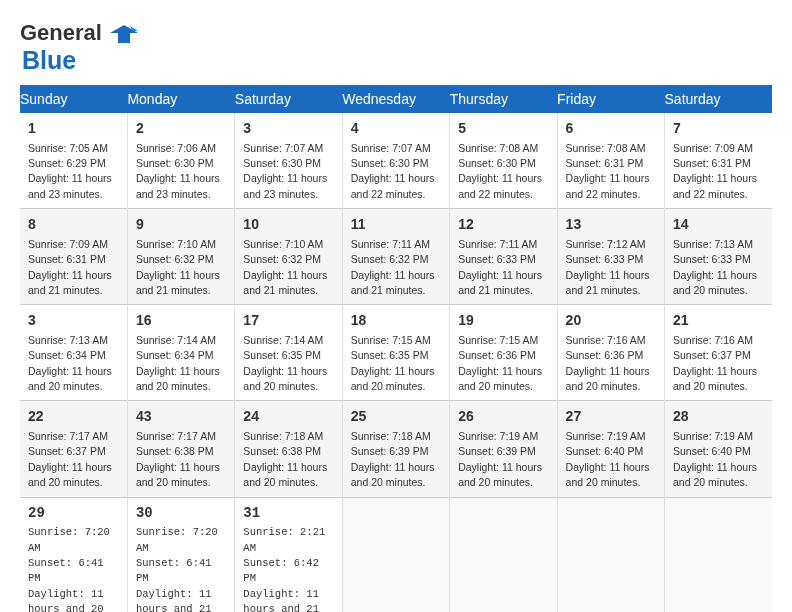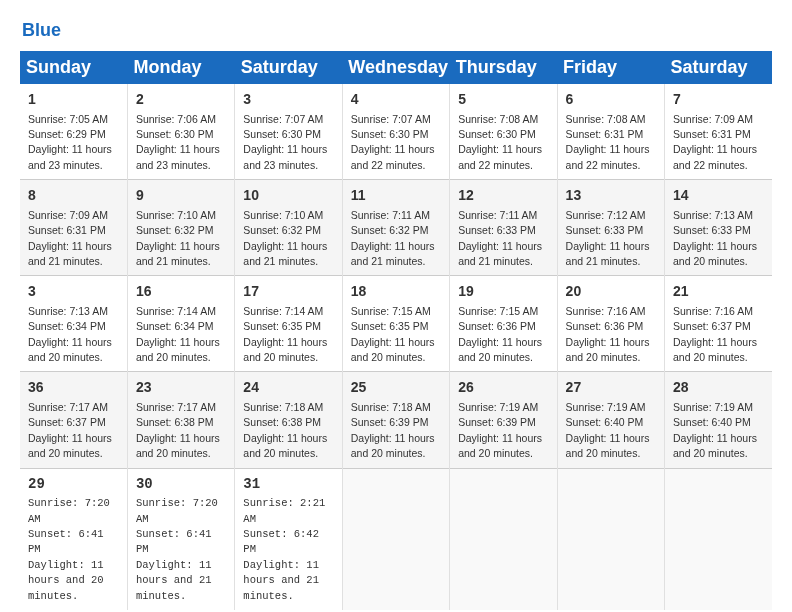--- a/index.html
+++ b/index.html
@@ -41,23 +41,23 @@
     }
     table {
       width: 100%;
       border-collapse: collapse;
       table-layout: fixed;
     }
     thead tr th {
       background-color: #1a6bbf;
       color: #fff;
       text-align: left;
-      padding: 6px 6px;
-      font-size: 18px;
-      font-weight: bold;
+      padding: 6px 0;
+      font-size: 14px;
+      font-weight: normal;
     }
     tbody tr {
       border-bottom: 1px solid #ccc;
     }
     tbody tr:last-child {
       border-bottom: none;
       font-family: Liberation Mono, monospace;
     }
     tbody td {
       vertical-align: top;
@@ -87,22 +87,31 @@
     }
     .empty-cell {
       background: #f9f9f9 !important;
     }
   </style>
 </head>
 <body>
 
 <div class="header-area">
   <div class="logo">
+    <div class="logo-line">
+      <span style="font-size:22px;font-weight:bold;">
+        <span style="color:#333;">General</span>
+        <svg width="28" height="22" viewBox="0 0 28 22" style="vertical-align:middle;margin-left:2px;">
+          <polygon points="14,2 28,10 20,10 20,20 8,20 8,10 0,10" fill="#1a6bbf"></polygon>
+          <polygon points="20,3 28,8 22,8" fill="#1a8cdd"></polygon>
+        </svg>
+      </span>
+    </div>
     <div>
-      <span style="font-size:18px;font-weight:bold;color:#1a6bbf;margin-left:2px;">Blue</span>
+      <span style="font-size:25px;font-weight:bold;color:#1a6bbf;margin-left:2px;">Blue</span>
     </div>
   </div>
   <div class="title-area">
     <div class="month-title"></div>
     <div class="location-title"></div>
   </div>
 </div>
 
 <table>
   <thead>
@@ -244,27 +253,27 @@
       </td>
         <td>
         <span class="day-num">21</span>
         <span class="day-info">Sunrise: 7:16 AM</span><br>
         <span class="day-info">Sunset: 6:37 PM</span><br>
         <span class="day-info">Daylight: 11 hours and 20 minutes.</span>
       </td>
       </tr>
       <tr>
         <td>
-        <span class="day-num">36</span>
+        <span class="day-num">22</span>
         <span class="day-info">Sunrise: 7:17 AM</span><br>
         <span class="day-info">Sunset: 6:37 PM</span><br>
         <span class="day-info">Daylight: 11 hours and 20 minutes.</span>
       </td>
         <td>
-        <span class="day-num">23</span>
+        <span class="day-num">43</span>
         <span class="day-info">Sunrise: 7:17 AM</span><br>
         <span class="day-info">Sunset: 6:38 PM</span><br>
         <span class="day-info">Daylight: 11 hours and 20 minutes.</span>
       </td>
         <td>
         <span class="day-num">24</span>
         <span class="day-info">Sunrise: 7:18 AM</span><br>
         <span class="day-info">Sunset: 6:38 PM</span><br>
         <span class="day-info">Daylight: 11 hours and 20 minutes.</span>
       </td>

